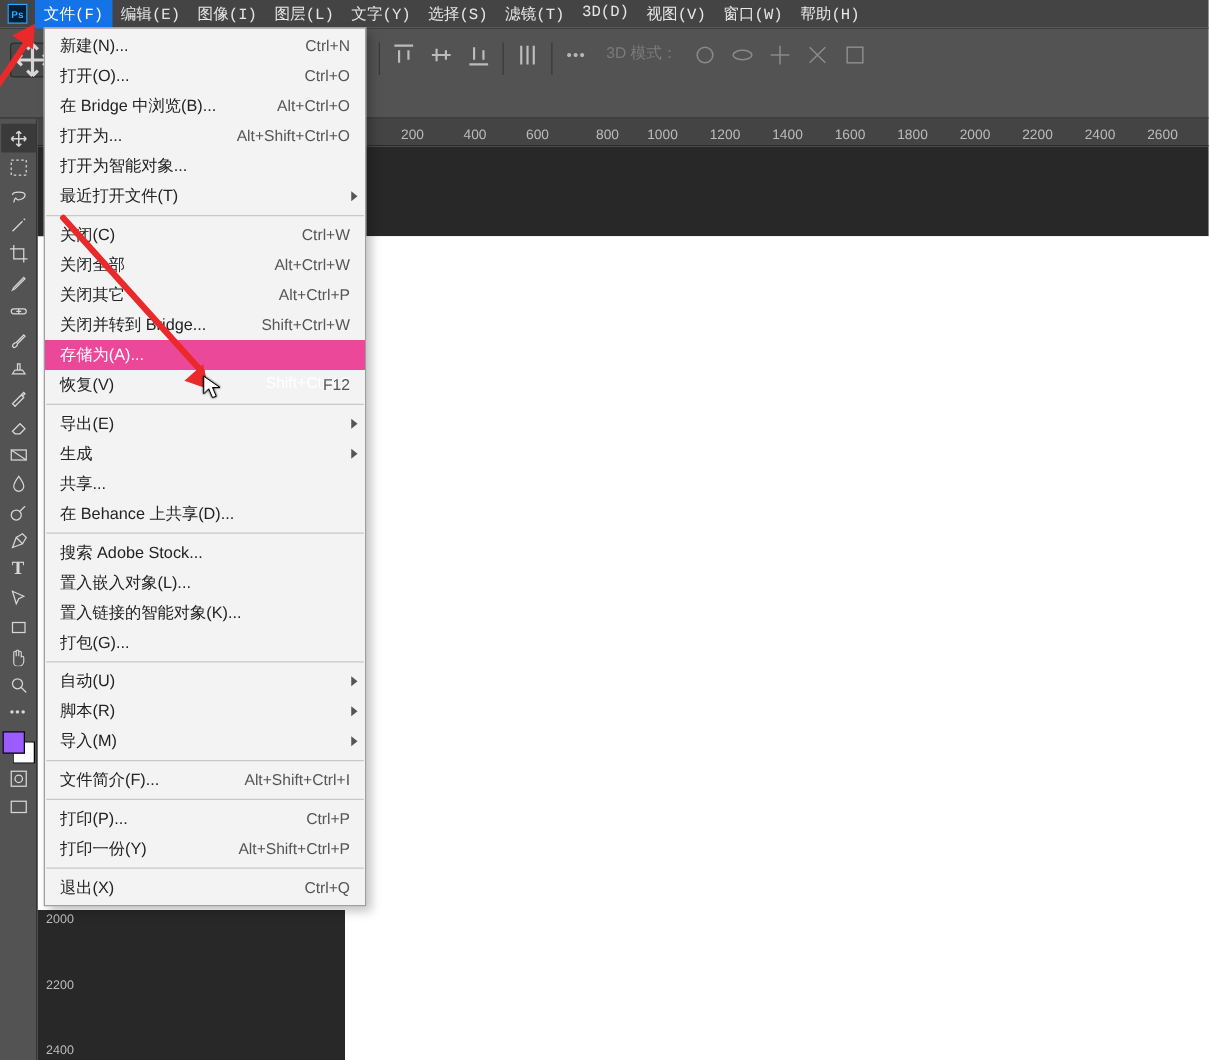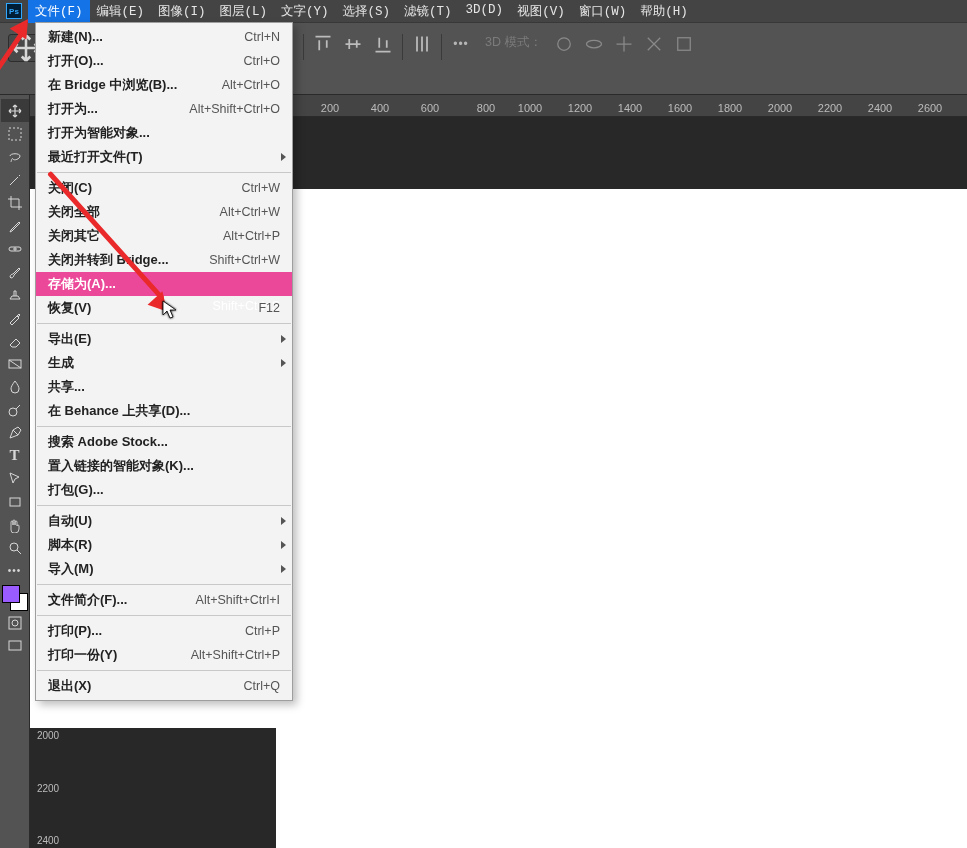--- a/index.html
+++ b/index.html
@@ -146,21 +146,21 @@
     }
     .dd-row {
       display:flex; align-items:center;
       height: 24px;
       padding: 0 12px 0 12px;
       font-size: 13px;
       position:relative;
     }
     .dd-row.highlight{background:#ec4899;color:#fff;}
     .dd-row.highlight .shortcut{color:#fff;margin-top:43px;}
-    .dd-label{flex:1; white-space:nowrap;font-weight:bold;}
+    .dd-label{flex:1; white-space:nowrap;}
     .shortcut{color:#555;font-size:12.5px;}
     .dd-sep{height:1px;background:#c8c8c8;margin:3px 1px;}
     .sub-arrow{
       position:absolute; right:6px;
       width:0;height:0;border-top:4px solid transparent;border-bottom:4px solid transparent;border-left:5px solid #555;
     }
     
     .arrow-line{
       position:absolute;
       background:#ea2a2a;
@@ -505,20 +505,23 @@
       <span class="dd-label">共享...</span>
     </div>
     <div class="dd-row">
       <span class="dd-label">在 Behance 上共享(D)...</span>
     </div>
     <div class="dd-sep"></div>
     <div class="dd-row">
       <span class="dd-label">搜索 Adobe Stock...</span>
     </div>
     <div class="dd-row">
+      <span class="dd-label">置入嵌入对象(L)...</span>
+    </div>
+    <div class="dd-row">
       <span class="dd-label">置入链接的智能对象(K)...</span>
     </div>
     <div class="dd-row">
       <span class="dd-label">打包(G)...</span>
     </div>
     <div class="dd-sep"></div>
     <div class="dd-row">
       <span class="dd-label">自动(U)</span>
       <span class="sub-arrow"></span>
     </div>

